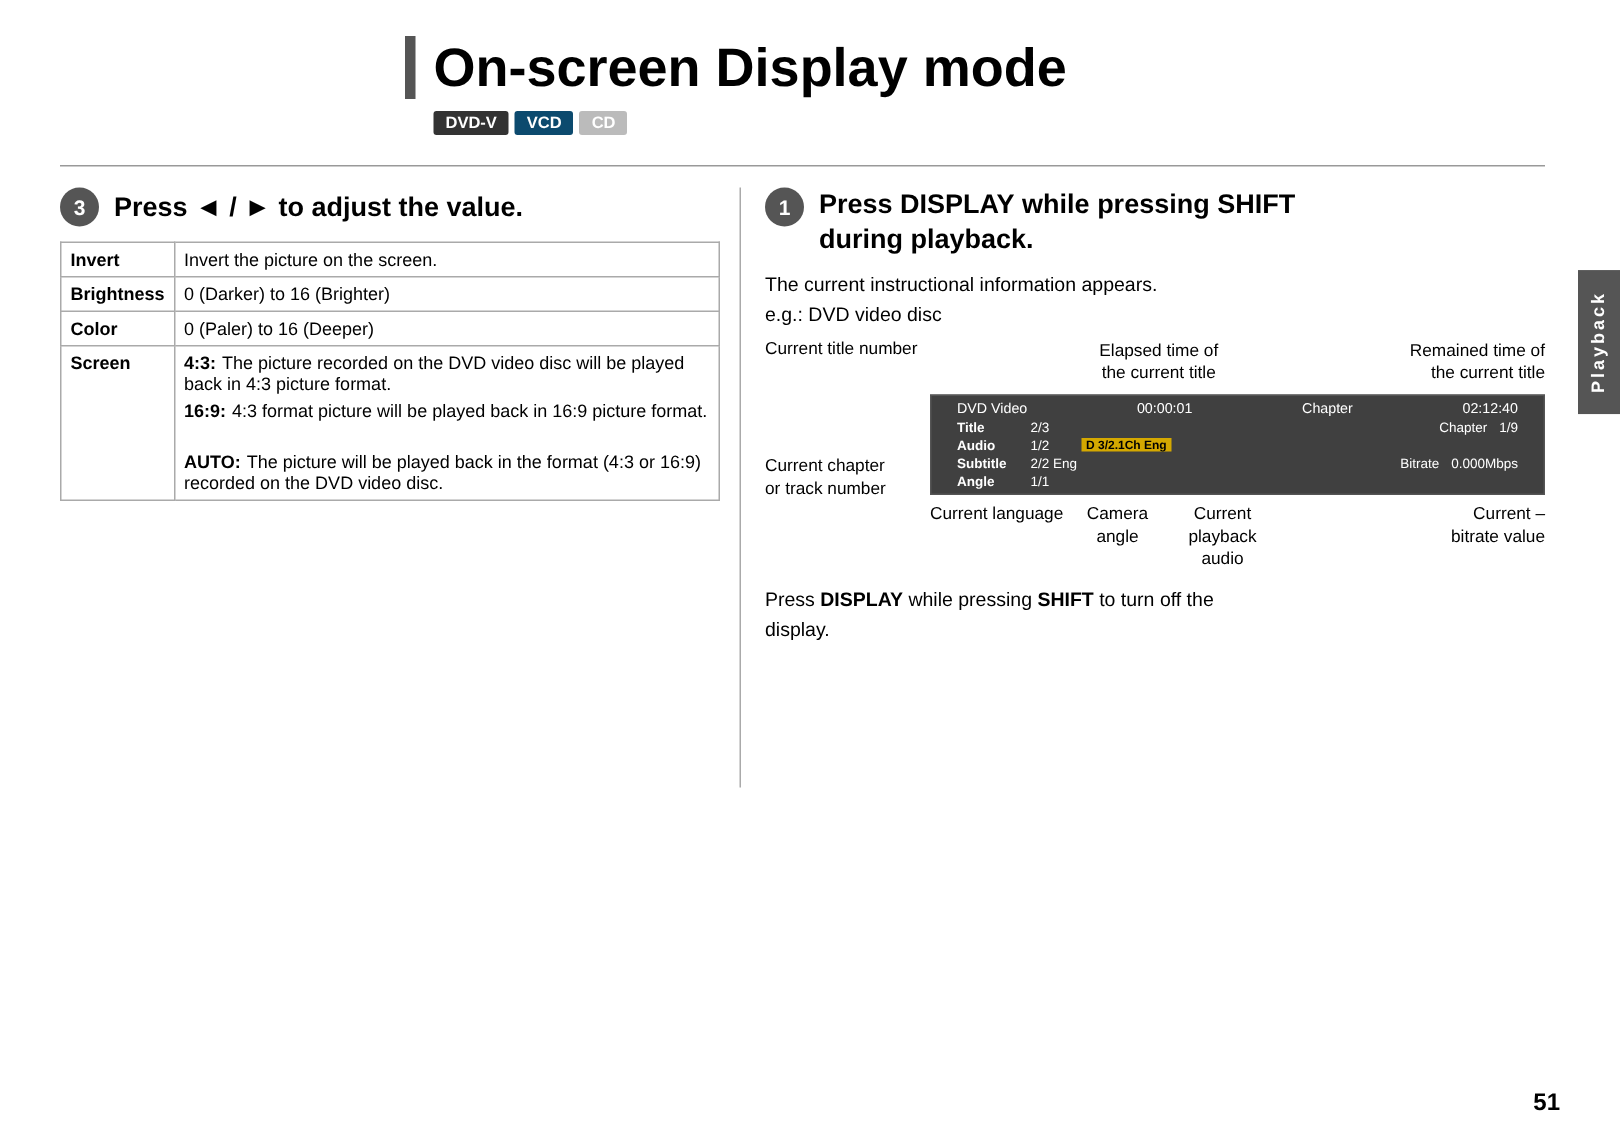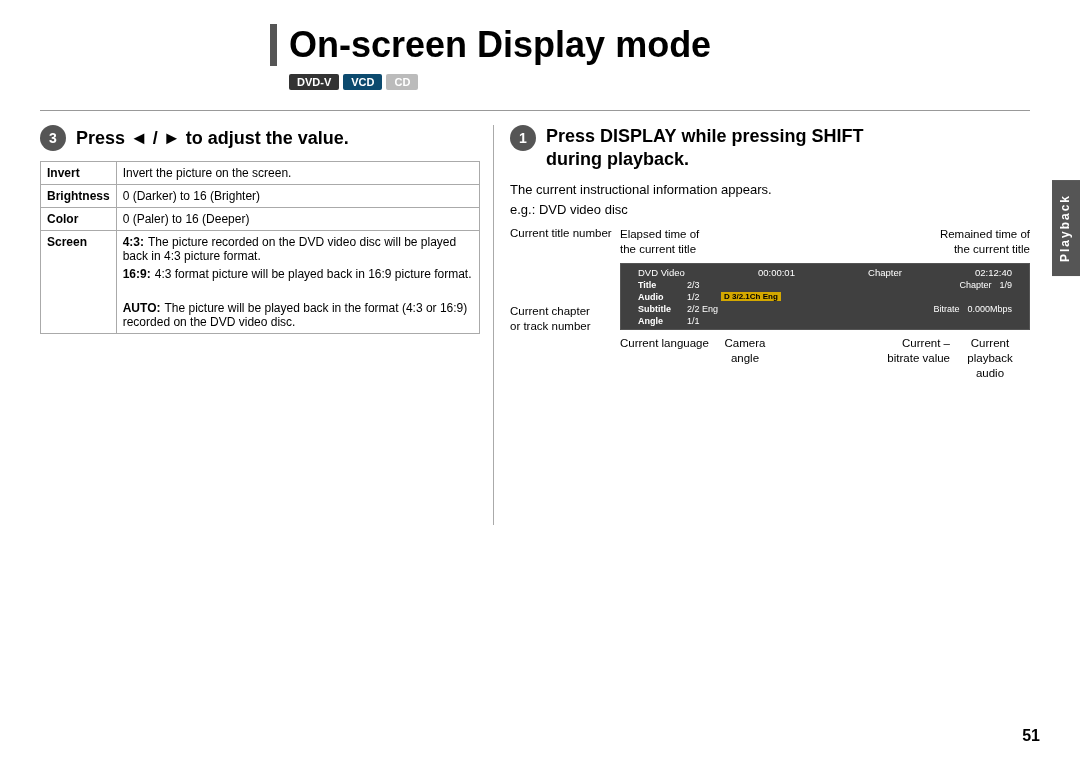--- a/index.html
+++ b/index.html
@@ -316,21 +316,21 @@
     <div class="step1-title">Press <strong>DISPLAY</strong> while pressing <strong>SHIFT</strong><br>during playback.</div>
   </div>
 
   <div class="step1-desc">The current instructional information appears.</div>
   <div class="example-label">e.g.: DVD video disc</div>
 
   <div class="osd-diagram">
 
     <div style="display:flex; font-size:11.5px; margin-bottom:2px; gap:0;">
       <div style="width:110px;">Current title number</div>
-      <div style="flex:1; line-height:1.3;">Elapsed time of<br>the current title</div>
+      <div style="flex:1; text-align:center; line-height:1.3;">Elapsed time of<br>the current title</div>
       <div style="width:105px; text-align:right; line-height:1.3;">Remained time of<br>the current title</div>
     </div>
 
     <div style="display:flex; align-items:flex-end; font-size:11.5px; margin-bottom:1px;">
       <div style="width:110px; line-height:1.3;">Current chapter<br>or track number</div>
       <div style="flex:1;">
 
         <div class="osd-screen">
 
           <div class="osd-row-top">
@@ -364,22 +364,25 @@
             <span class="osd-cell-label">Angle</span>
             <span class="osd-cell-value">1/1</span>
           </div>
         </div>
       </div>
     </div>
 
     <div style="display:flex; font-size:11.5px; margin-top:2px; padding-left:110px;">
       <div style="width:95px; line-height:1.3;">Current language</div>
       <div style="width:60px; text-align:center; line-height:1.3;">Camera<br>angle</div>
+      <div style="width:80px; text-align:center; line-height:1.3;">Current playback<br>audio</div>
       <div style="flex:1; text-align:right; line-height:1.3;">Current –<br>bitrate value</div>
-      <div style="width:80px; text-align:center; line-height:1.3;">Current playback<br>audio</div>
     </div>
   </div>
 
+  <div class="bottom-note">
+    <span>Press </span><strong>DISPLAY</strong><span> while pressing </span><strong>SHIFT</strong><span> to turn off the<br>display.</span>
+  </div>
 </div>
 
 <div class="playback-tab">Playback</div>
 
 <div class="page-number">51</div>
 
 </body></html>

